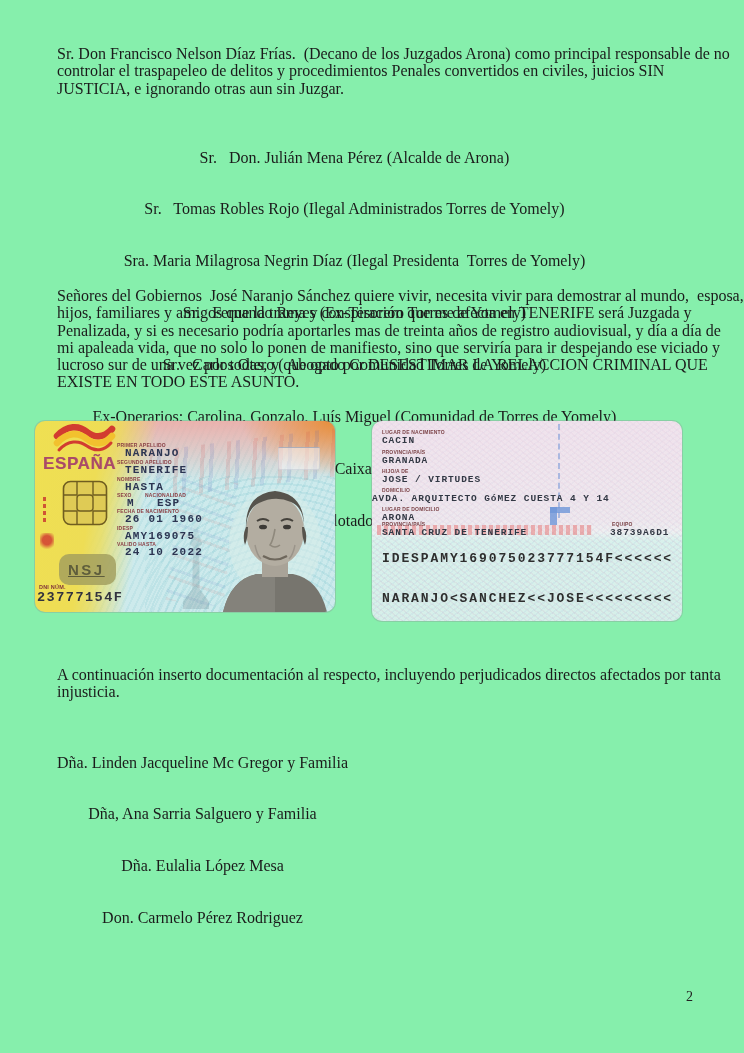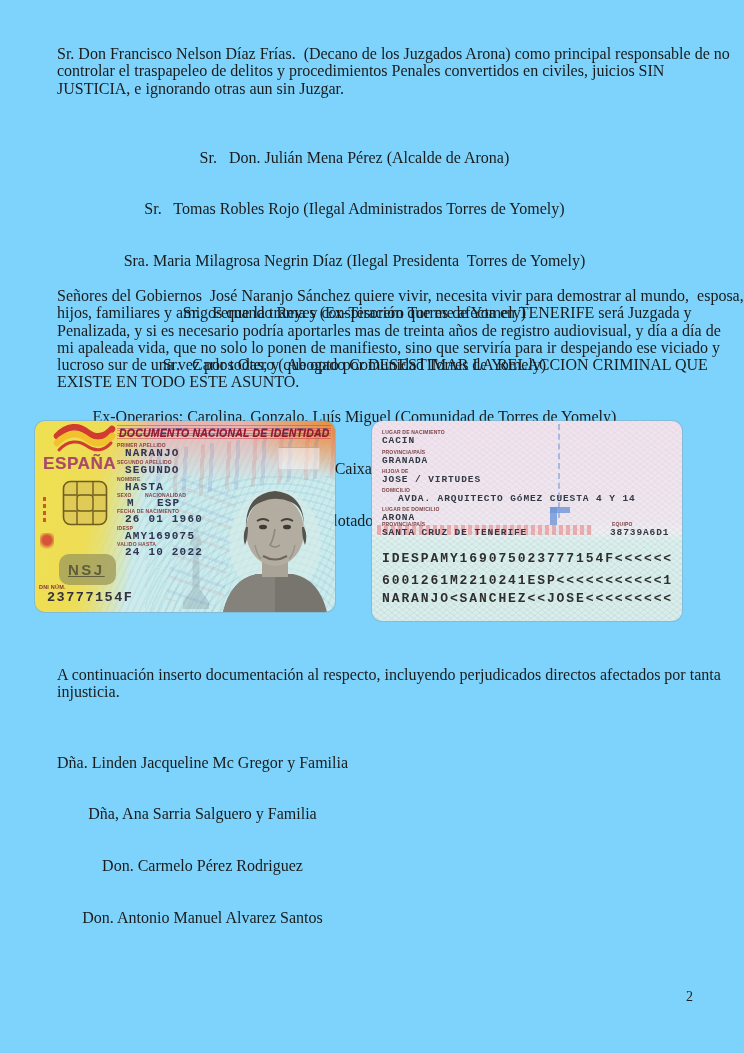--- a/index.html
+++ b/index.html
@@ -1,16 +1,16 @@
 <!DOCTYPE html>
 <html><head>
 <meta charset="utf-8">
 <style>
   html,body{margin:0;padding:0;background:#888;}
-  .sheet{position:relative;width:744px;height:1053px;background:#7dd3fc;overflow:hidden;
+  .sheet{position:relative;width:744px;height:1053px;background:#86efac;overflow:hidden;
          font-family:"Liberation Serif",serif;color:#181818;}
   .par{position:absolute;left:57px;font-size:16px;line-height:17.3px;white-space:pre;color:#1b1b1b;}
   .list .line{white-space:pre;text-align:center;}
   .pagenum{position:absolute;left:686px;top:989px;font-size:14px;color:#222;}
 
   
   .card{position:absolute;border-radius:10px;overflow:hidden;box-shadow:0 0 0 1px rgba(140,150,150,.35);}
   .card *{position:absolute;}
 
   
@@ -43,21 +43,21 @@
   .nsj{left:24px;top:133px;width:57px;height:31px;background:rgba(160,156,92,.8);border-radius:10px;}
   .nsjtx{left:9px;top:7px;font:bold 15px "Liberation Sans",sans-serif;color:#565538;letter-spacing:2.5px;
          filter:blur(.4px);opacity:.9;text-decoration:underline;}
   .crest{left:5px;top:112px;width:14px;height:18px;
     background:radial-gradient(circle at 50% 40%,rgba(210,60,50,.85) 0 35%,rgba(210,60,50,.25) 60%,rgba(0,0,0,0) 72%);}
   .edgemark{left:8px;top:76px;width:3px;height:26px;
     background:repeating-linear-gradient(180deg,rgba(200,50,45,.8) 0 4px,rgba(0,0,0,0) 4px 7px);}
   .fl{font:bold 5px "Liberation Sans",sans-serif;color:#8b4046;letter-spacing:.2px;white-space:nowrap;}
   .fv{font:bold 11px "Liberation Mono",monospace;color:#2c3552;letter-spacing:1.2px;white-space:nowrap;padding-left:8px;}
   .dnilab{left:4px;top:163px;font:bold 5.5px "Liberation Sans",sans-serif;color:#83363a;letter-spacing:.2px;}
-  .dninum{left:12px;top:169px;font:bold 13.5px "Liberation Mono",monospace;color:#32323e;letter-spacing:1.5px;}
+  .dninum{left:2px;top:169px;font:bold 13.5px "Liberation Mono",monospace;color:#32323e;letter-spacing:1.5px;}
   .photo{left:180px;top:58px;width:120px;height:133px;}
 
   
   .back{left:372px;top:421px;width:310px;height:200px;
     background:
       linear-gradient(180deg,rgba(236,214,230,.55) 0%,rgba(236,214,230,.4) 50%,rgba(236,214,230,0) 58%),
       repeating-linear-gradient(38deg,rgba(205,150,185,.13) 0 1.5px,rgba(0,0,0,0) 1.5px 4.5px),
       repeating-linear-gradient(-38deg,rgba(150,170,215,.11) 0 1.5px,rgba(0,0,0,0) 1.5px 4.5px),
       linear-gradient(180deg,#f4f2f4 0%,#eff4f3 55%,#d9f1ec 60%,#d6efe9 100%);}
   .bl{font:bold 5px "Liberation Sans",sans-serif;color:#7c4448;letter-spacing:.2px;white-space:nowrap;z-index:2;}
@@ -101,41 +101,38 @@
     <div class="guil"></div>
     <div class="statue"></div>
 
     <svg class="flaglogo" viewBox="0 0 66 34">
       <path d="M6,13 C16,2 28,2 36,9 C45,16 54,14 61,6" stroke="#d23c30" stroke-width="6.5" fill="none" stroke-linecap="round"></path>
       <path d="M6,20 C16,9 28,9 36,16 C45,23 54,21 61,13" stroke="#f2c12e" stroke-width="6.5" fill="none" stroke-linecap="round"></path>
       <path d="M8,27 C17,17 28,17 36,23 C44,29 53,28 60,20" stroke="#d23c30" stroke-width="3" fill="none" stroke-linecap="round"></path>
     </svg>
     <div class="espana">ESPAÑA</div>
 
-    <div class="band">
-      <div class="bandtx">DOCUMENTO NACIONAL DE IDENTIDAD</div>
-    </div>
     <div class="stamp"></div>
 
     <svg class="chip" viewBox="0 0 46 46">
       <rect x="1.5" y="1.5" width="43" height="43" rx="7" fill="#dfcb55" stroke="#6f5d20" stroke-width="1.6"></rect>
       <path d="M1.5,15 H15 M1.5,31 H15 M31,15 H44.5 M31,31 H44.5 M15,1.5 V15 M31,1.5 V15 M15,44.5 V31 M31,44.5 V31" stroke="#6f5d20" stroke-width="1.4" fill="none"></path>
       <rect x="15" y="15" width="16" height="16" rx="3" fill="none" stroke="#6f5d20" stroke-width="1.4"></rect>
     </svg>
 
     <div class="nsj">
       <div class="nsjtx">NSJ</div>
     </div>
     <div class="crest"></div>
     <div class="edgemark"></div>
 
     <div class="fl" style="left:82px;top:21px">PRIMER APELLIDO</div>
     <div class="fv" style="left:82px;top:26px">NARANJO</div>
     <div class="fl" style="left:82px;top:38px">SEGUNDO APELLIDO</div>
-    <div class="fv" style="left:82px;top:43px">SEGUNDO</div>
+    <div class="fv" style="left:82px;top:43px">TENERIFE</div>
     <div class="fl" style="left:82px;top:55px">NOMBRE</div>
     <div class="fv" style="left:82px;top:60px">HASTA</div>
     <div class="fl" style="left:82px;top:71px">SEXO</div>
     <div class="fl" style="left:110px;top:71px">NACIONALIDAD</div>
     <div class="fv" style="left:84px;top:76px">M</div>
     <div class="fv" style="left:114px;top:76px">ESP</div>
     <div class="fl" style="left:82px;top:87px">FECHA DE NACIMIENTO</div>
     <div class="fv" style="left:82px;top:92px">26 01 1960</div>
     <div class="fl" style="left:82px;top:104px">IDESP</div>
     <div class="fv" style="left:82px;top:109px">AMY169075</div>
@@ -172,37 +169,36 @@
       <rect x="2" y="0" width="7" height="18" fill="#6e96d8" opacity="0.8"></rect>
     </svg>
 
     <div class="bl" style="left:10px;top:8px">LUGAR DE NACIMIENTO</div>
     <div class="bv" style="left:10px;top:14px">CACIN</div>
     <div class="bl" style="left:10px;top:28px">PROVINCIA/PAÍS</div>
     <div class="bv" style="left:10px;top:34px">GRANADA</div>
     <div class="bl" style="left:10px;top:47px">HIJO/A DE</div>
     <div class="bv" style="left:10px;top:53px">JOSE / VIRTUDES</div>
     <div class="bl" style="left:10px;top:66px">DOMICILIO</div>
-    <div class="bv" style="left:26px;top:72px">AVDA. ARQUITECTO GóMEZ CUESTA 4 Y 14</div>
+    <div class="bv" style="left:0;top:72px">AVDA. ARQUITECTO GóMEZ CUESTA 4 Y 14</div>
     <div class="bl" style="left:10px;top:85px">LUGAR DE DOMICILIO</div>
     <div class="bv" style="left:10px;top:91px">ARONA</div>
     <div class="bl" style="left:10px;top:100px">PROVINCIA/PAÍS</div>
     <div class="bv" style="left:10px;top:106px">SANTA CRUZ DE TENERIFE</div>
     <div class="bl" style="left:240px;top:100px">EQUIPO</div>
     <div class="bv" style="left:238px;top:106px">38739A6D1</div>
 
     <div class="mrzline" style="top:130px">IDESPAMY169075023777154F&lt;&lt;&lt;&lt;&lt;&lt;</div>
-    <div class="mrzline" style="top:152px">6001261M2210241ESP&lt;&lt;&lt;&lt;&lt;&lt;&lt;&lt;&lt;&lt;&lt;1</div>
     <div class="mrzline" style="top:170px">NARANJO&lt;SANCHEZ&lt;&lt;JOSE&lt;&lt;&lt;&lt;&lt;&lt;&lt;&lt;&lt;</div>
   </div>
 
   <div class="par" style="top:666px">A continuación inserto documentación al respecto, incluyendo perjudicados directos afectados por tanta
 injusticia.</div>
 
   <div class="par list" style="top:719px;line-height:17.3px">
     <div class="line">Dña. Linden Jacqueline Mc Gregor y Familia</div>
     <div class="line">Dña, Ana Sarria Salguero y Familia</div>
+    <div class="line">Dña. Eulalia López Mesa</div>
     <div class="line">Don. Carmelo Pérez Rodriguez</div>
-    <div class="line">Don. Antonio Manuel Alvarez Santos</div>
   </div>
 
   <div class="pagenum">2</div>
 </div>
 
 </body></html>

